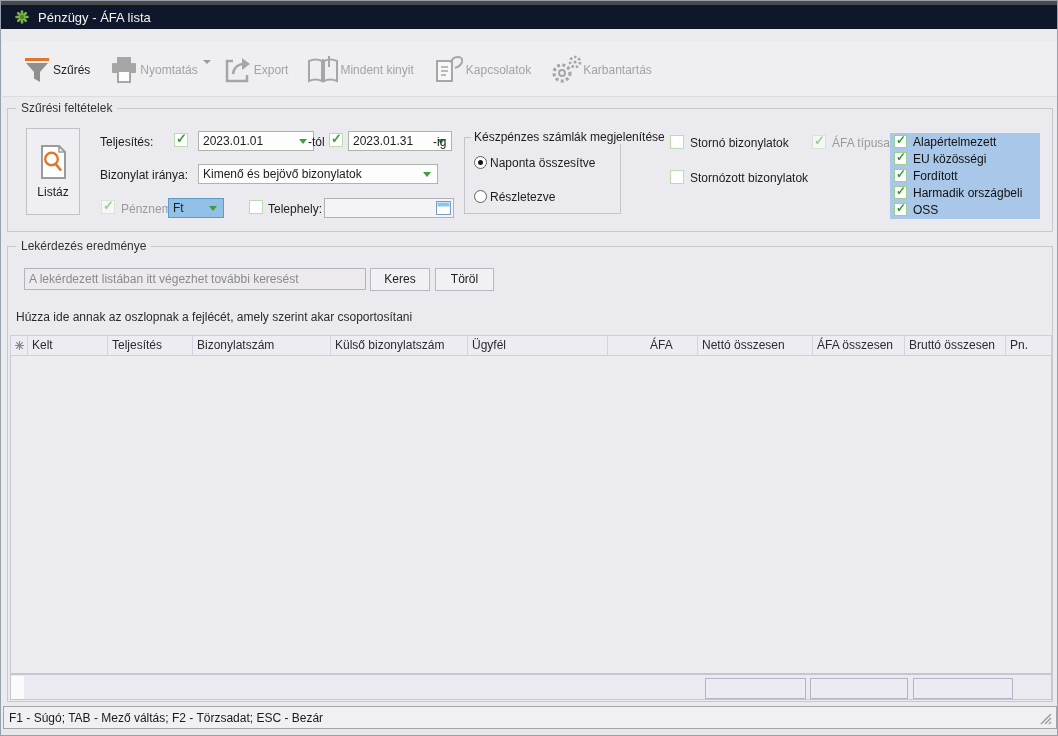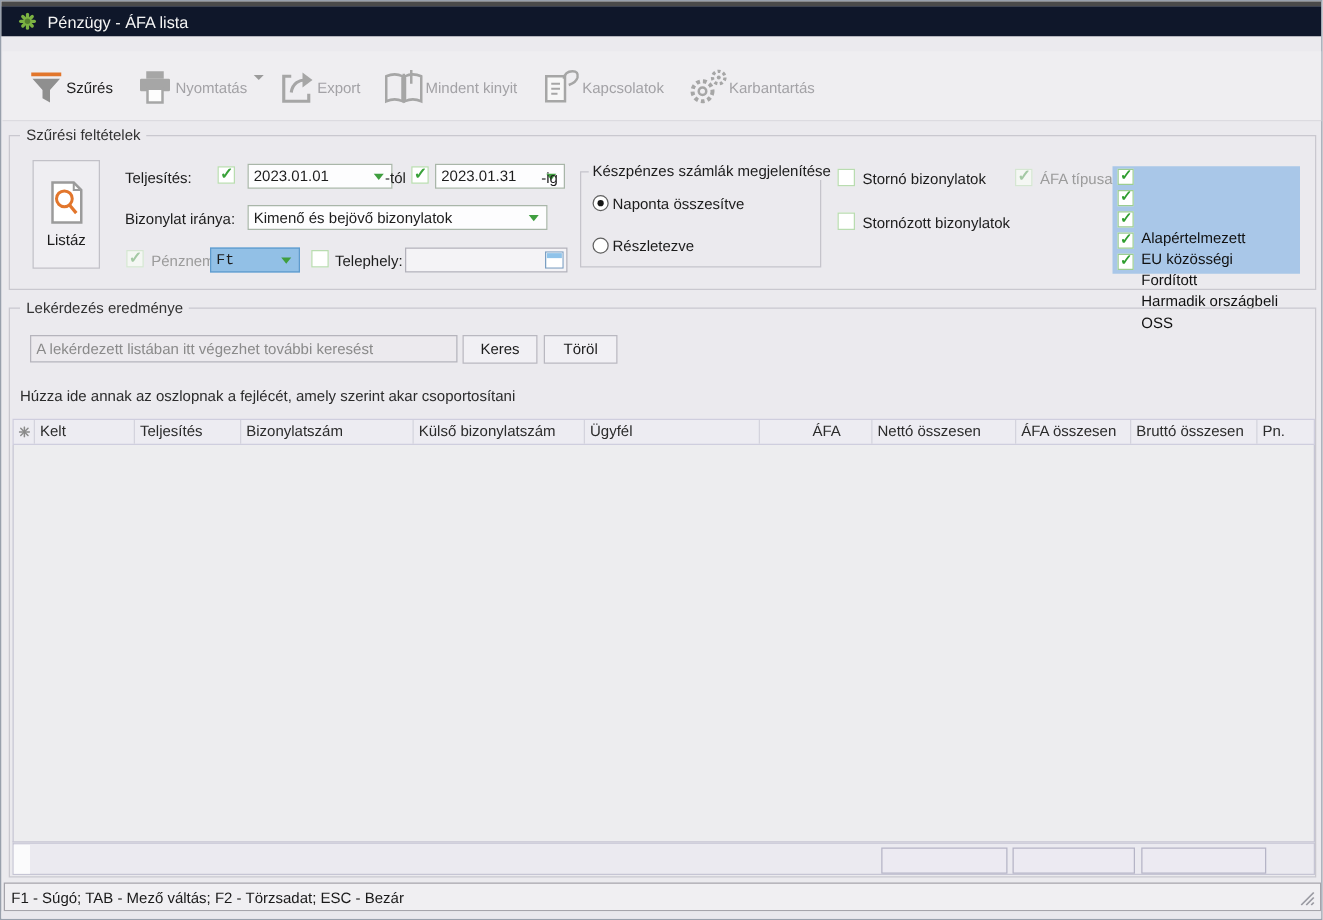--- a/index.html
+++ b/index.html
@@ -44,30 +44,30 @@
   .field-label.dim { color:#9b9b9b; }
 
   .textbox { position:absolute; height:20px; background:#f4f3f6; border:1px solid #b2b1ba; }
   .textbox .lookup { position:absolute; right:2px; top:2px; }
 
   
   .listaz-btn { position:absolute; left:18px; top:19px; width:54px; height:87px; background:#efeef2; border:1px solid #c2c1c8; display:flex; flex-direction:column; align-items:center; justify-content:center; cursor:default; }
   .listaz-btn .lb-label { font-size:12px; color:#1c1c1c; margin-top:5px; }
 
   
-  .cash-group { position:absolute; left:456px; top:28px; width:193px; height:77px; border:1px solid #c5c4cb; }
+  .cash-group { position:absolute; left:456px; top:28px; width:157px; height:77px; border:1px solid #c5c4cb; }
   .cash-group .legend { position:absolute; top:-8px; left:6px; background:#ebeaee; padding:0 3px; font-size:12px; color:#1c1c1c; white-space:nowrap; }
   .radio-label { position:absolute; font-size:12px; color:#1c1c1c; }
 
   
   .vat-list { position:absolute; left:882px; top:24px; width:150px; height:86px; background:#a9c7e8; }
   .vat-row { position:relative; height:17px; }
   .vat-row .vcb { position:absolute; left:4px; top:2px; width:13px; height:13px; background:#fff; border:1px solid #9ccd92; }
   .vat-row .vcb::after { content:"\2713"; position:absolute; left:1px; top:-3px; font-size:12px; font-weight:bold; color:#2f9e2f; }
-  .vat-row .vlabel { position:absolute; left:23px; top:2px; font-size:12px; color:#111; white-space:nowrap;margin-top:48px; }
+  .vat-row .vlabel { position:absolute; left:23px; top:2px; font-size:12px; color:#111; white-space:nowrap; }
 
   
   .search-input { position:absolute; left:16px; top:21px; width:342px; height:22px; background:#eceaee; border:1px solid #b5b4bc; font-family:"Liberation Sans",sans-serif; font-size:12px; color:#555; padding:0 4px; }
   .search-input::placeholder { color:#8a8a8a; opacity:1; }
   .btn { position:absolute; height:23px; background:#f1f0f4; border:1px solid #b9b8c0; font-size:12px; color:#1c1c1c; text-align:center; line-height:21px; cursor:default; }
   .btn-keres { left:362px; top:21px; width:60px; }
   .btn-torol { left:427px; top:21px; width:59px; }
   .group-hint { position:absolute; left:8px; top:63px; font-size:12px; color:#2b2b2b; }
 
   .grid-header { position:absolute; left:2px; top:88px; width:1042px; height:21px; background:#edecf2; border:1px solid #cfcede; display:flex; }
@@ -191,21 +191,21 @@
     <span class="field-label" style="left:425px; top:26px;">-ig</span>
 
     <span class="field-label" style="left:92px; top:59px;">Bizonylat iránya:</span>
     <div class="combo" style="left:190px; top:55px; width:240px;">
       <span>Kimenő és bejövő bizonylatok</span>
       <span class="arrow"></span>
     </div>
 
     <span class="cb checked disabled" style="left:93px; top:91px;"></span>
     <span class="field-label dim" style="left:113px; top:93px;">Pénznem:</span>
-    <div class="combo blue" style="left:160px; top:89px; width:72px;font-family:Liberation Mono, monospace;">
+    <div class="combo blue" style="left:160px; top:89px; width:56px;">
       <span>Ft</span>
       <span class="arrow"></span>
     </div>
     <span class="cb" style="left:241px; top:91px;"></span>
     <span class="field-label" style="left:260px; top:93px;">Telephely:</span>
     <div class="textbox" style="left:316px; top:89px; width:130px;">
       <span style="font-size:12px; line-height:18px; padding-left:4px;"></span>
       <svg class="lookup" width="15" height="14" viewBox="0 0 15 14">
         <rect x="0.5" y="0.5" width="14" height="13" fill="#fff" stroke="#7a9ec2"></rect>
         <rect x="1.5" y="1.5" width="12" height="4" fill="#8fc3ea"></rect>

